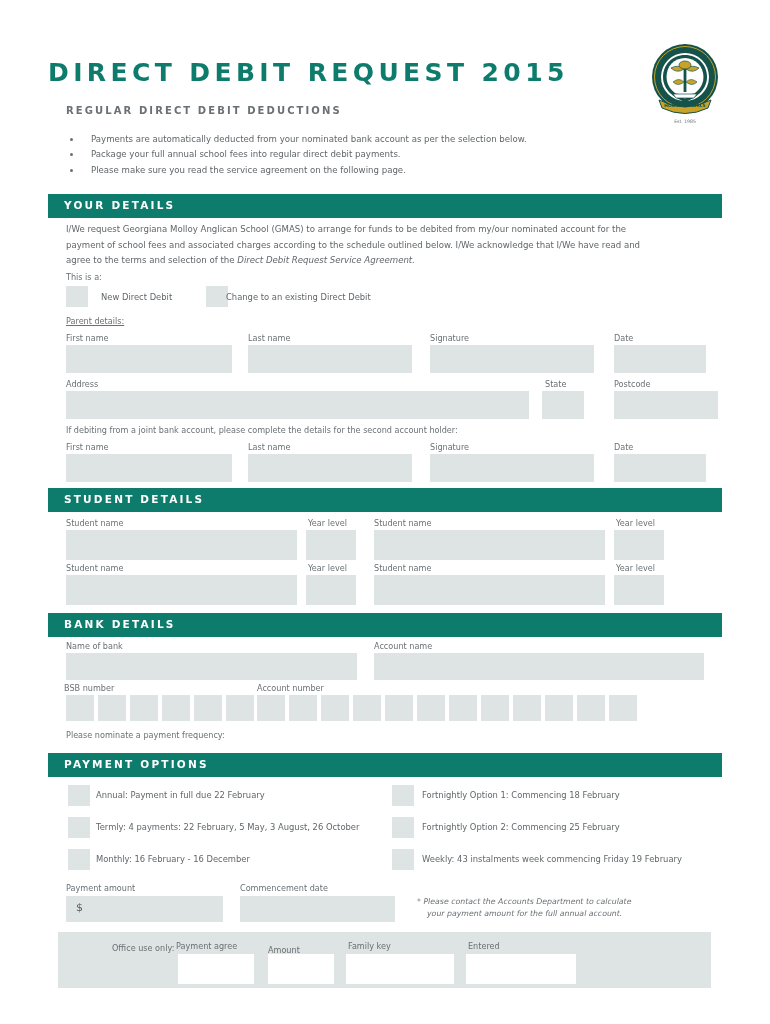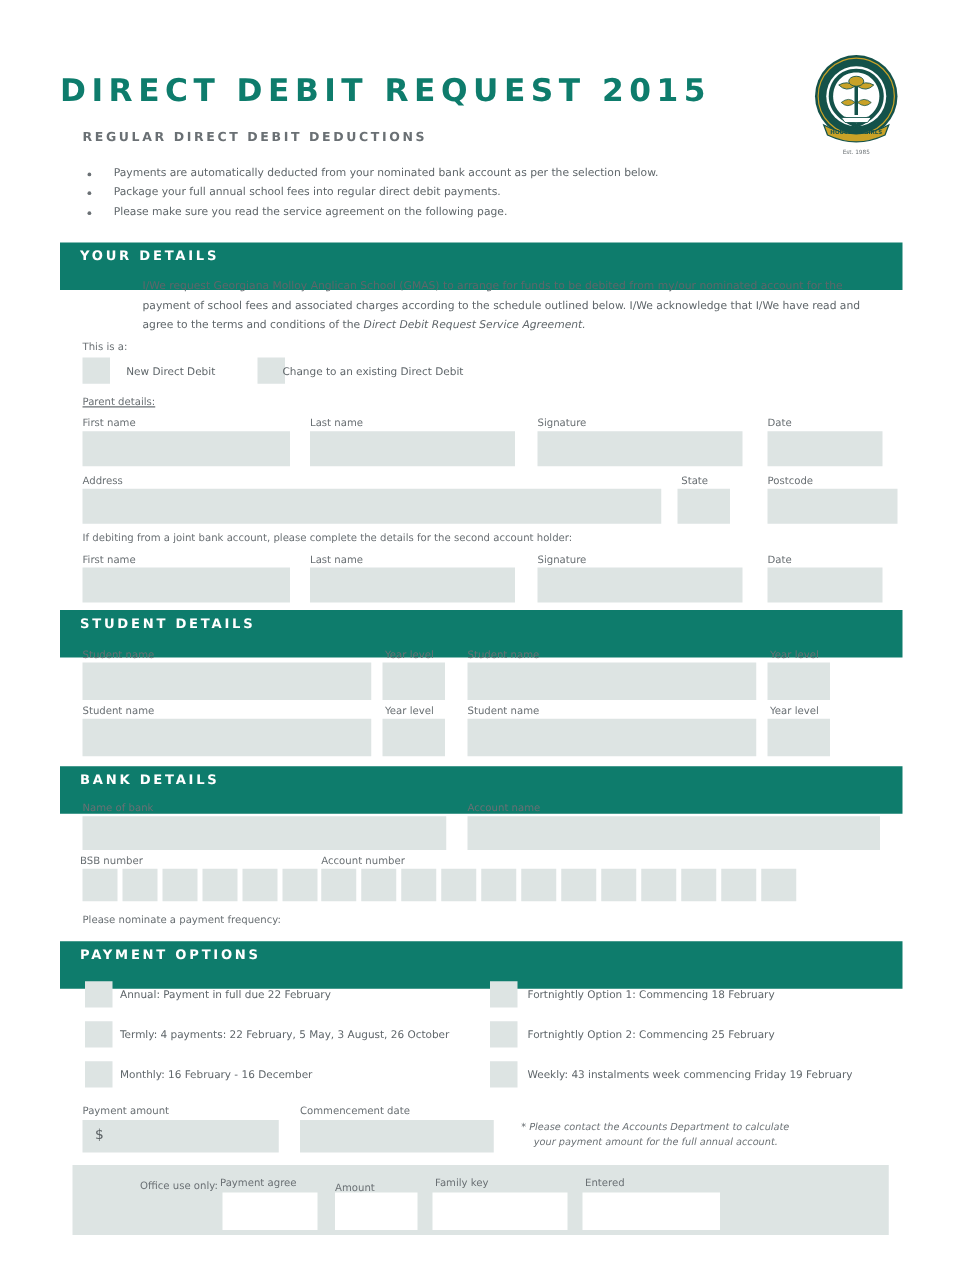--- a/index.html
+++ b/index.html
@@ -35,21 +35,21 @@
     content: ""; position: absolute; left: 4px; top: 6px;
     width: 3px; height: 3px; background: #6a7074; border-radius: 50%;
   }
 
   
   .crest { position: absolute; left: 651px; top: 38px; width: 68px; height: 88px; }
   .crest svg { display: block; }
 
   
   .bar {
-    position: absolute; left: 48px; width: 674px; height: 38px;
+    position: absolute; left: 48px; width: 674px; height: 24px;
     background: #0e7c6c;
     color: #ffffff;
     font-size: 10.5px; font-weight: 700; letter-spacing: 2.2px;
     padding-left: 16px; line-height: 23px;
     white-space: nowrap;
   }
 
   
   .body-txt {
     position: absolute; font-size: 8.6px; line-height: 15.6px; color: #5f666a;
@@ -114,24 +114,24 @@
       <path d="M24 55 q10 7 20 0 q-10 4 -20 0 Z" fill="#14524a"></path>
       <path d="M22 56 h24 l-3 4 h-18 Z" fill="#ffffff" stroke="#14524a" stroke-width="0.7"></path>
       <path d="M8 62 q26 14 52 0 l-3 8 q-23 11 -46 0 Z" fill="#c9a227" stroke="#14524a" stroke-width="1"></path>
       <text x="34" y="69" font-size="4.4" font-family="DejaVu Sans, sans-serif" fill="#14524a" text-anchor="middle" font-weight="bold">HOUSE OF GIRLS</text>
       <text x="34" y="85" font-size="4.6" font-family="DejaVu Sans, sans-serif" fill="#6a7074" text-anchor="middle">Est. 1985</text>
     </svg>
   </div>
 
   <div class="bar" style="top:194px;">YOUR DETAILS</div>
 
-  <div class="body-txt" style="left:66px; top:222px; width:640px;margin-left:48px;">
+  <div class="body-txt" style="left:66px; top:222px; width:640px;">
     <span>I/We request Georgiana Molloy Anglican School (GMAS) to arrange for funds to be debited from my/our nominated account for the</span><br>
     <span>payment of school fees and associated charges according to the schedule outlined below. I/We acknowledge that I/We have read and</span><br>
-    <span>agree to the terms and conditions of the </span><span class="ital">Direct Debit Request Service Agreement.</span>
+    <span>agree to the terms and selection of the </span><span class="ital">Direct Debit Request Service Agreement.</span>
   </div>
 
   <div class="lbl" style="left:66px; top:272px;">This is a:</div>
 
   <div class="chk" style="left:66px; top:286px;"></div>
   <div class="opt-txt" style="left:101px; top:292px;">New Direct Debit</div>
   <div class="chk" style="left:206px; top:286px;"></div>
   <div class="opt-txt" style="left:226px; top:292px;">Change to an existing Direct Debit</div>
 
   <div class="lbl" style="left:66px; top:316px;text-decoration:underline;">Parent details:</div>

